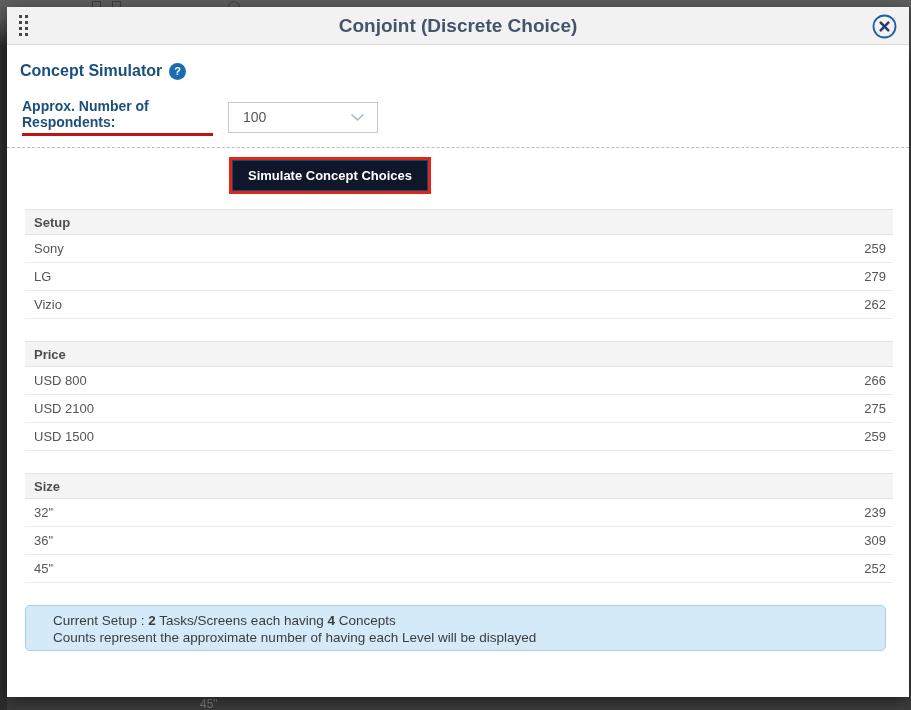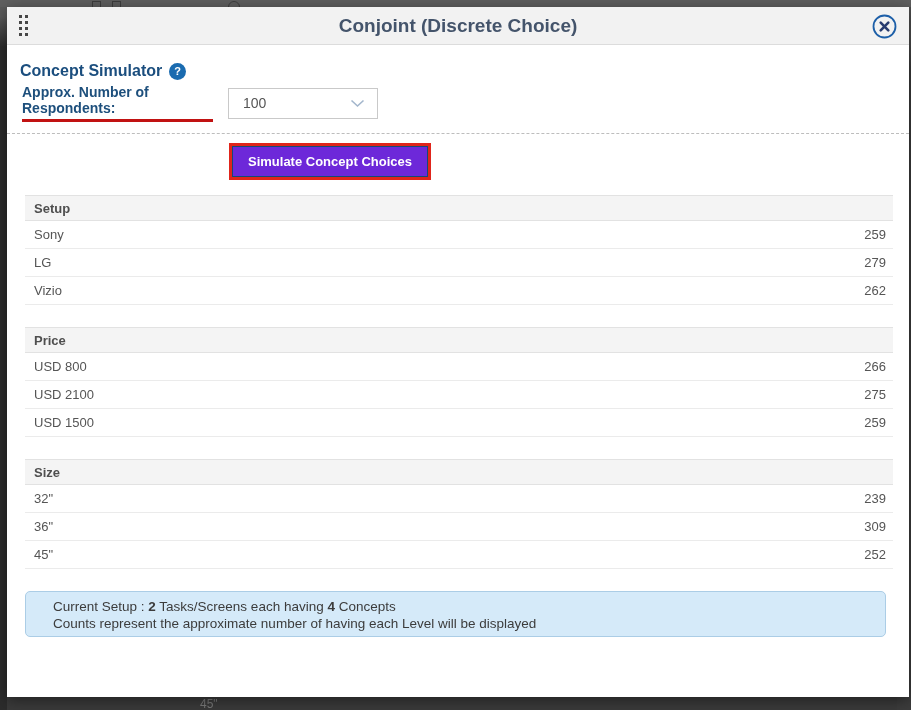--- a/index.html
+++ b/index.html
@@ -33,28 +33,28 @@
   .form-row { display:flex; align-items:center; }
   .row-design { margin-top:12px; }
   .form-label { width:206px; text-align:right; font-size:14px; font-weight:bold; color:#4d4d4d; }
   .select { width:150px; height:31px; margin-left:15px; background:#fff; border:1px solid #c9c9c9;
             display:flex; align-items:center; justify-content:space-between;
             padding:0 12px 0 14px; font-size:14px; color:#555; cursor:pointer; }
   .section-head { margin:17px 0 4px 13px; display:flex; align-items:center; gap:7px;text-align:center; }
   .section-title { font-size:16px; font-weight:bold; color:#1b4e7e; }
   .help-icon { width:17px; height:17px; border-radius:50%; background:#1a6bb0; color:#fff;
                font-size:11px; font-weight:bold; display:flex; align-items:center; justify-content:center; cursor:pointer; }
-  .row-respondents { margin-top:4px; }
+  .row-respondents { margin-top:18px; }
   .resp-label-wrap { width:206px; padding-left:15px; text-align:left; }
   .resp-label { display:inline-block; font-size:14px; font-weight:bold; color:#1d4f7c;
                 padding-bottom:3px; border-bottom:3px solid #c11212; }
   .dashed-sep { margin-top:11px; border-top:1px dashed #bdbdbd; height:0; }
   .button-row { margin-top:9px; }
   .red-outline { display:inline-block; margin-left:222px; border:3px solid #e0251b; }
-  .simulate-btn { display:block; border:1px solid #134a77; background:#6d28d9; color:#fff;
+  .simulate-btn { display:block; border:1px solid #134a77; background:#0f172a; color:#fff;
                   font-family:"Liberation Sans",sans-serif; font-size:13px; font-weight:bold;
                   padding:7px 15px; cursor:pointer; }
 
   
   .tables-wrap { margin:15px 4px 0 18px; width:868px; }
   .table-section { margin-bottom:22px; }
   .t-header { height:26px; background:#f4f4f4; border-top:1px solid #e2e2e2; border-bottom:1px solid #e2e2e2;
               display:flex; align-items:center; padding:0 9px; font-size:13px; font-weight:bold; color:#4f4f4f; }
   .t-row { height:28px; border-bottom:1px solid #ebebeb; display:flex; align-items:center;
            justify-content:space-between; padding:0 7px 0 9px; font-size:13px; color:#555; }

